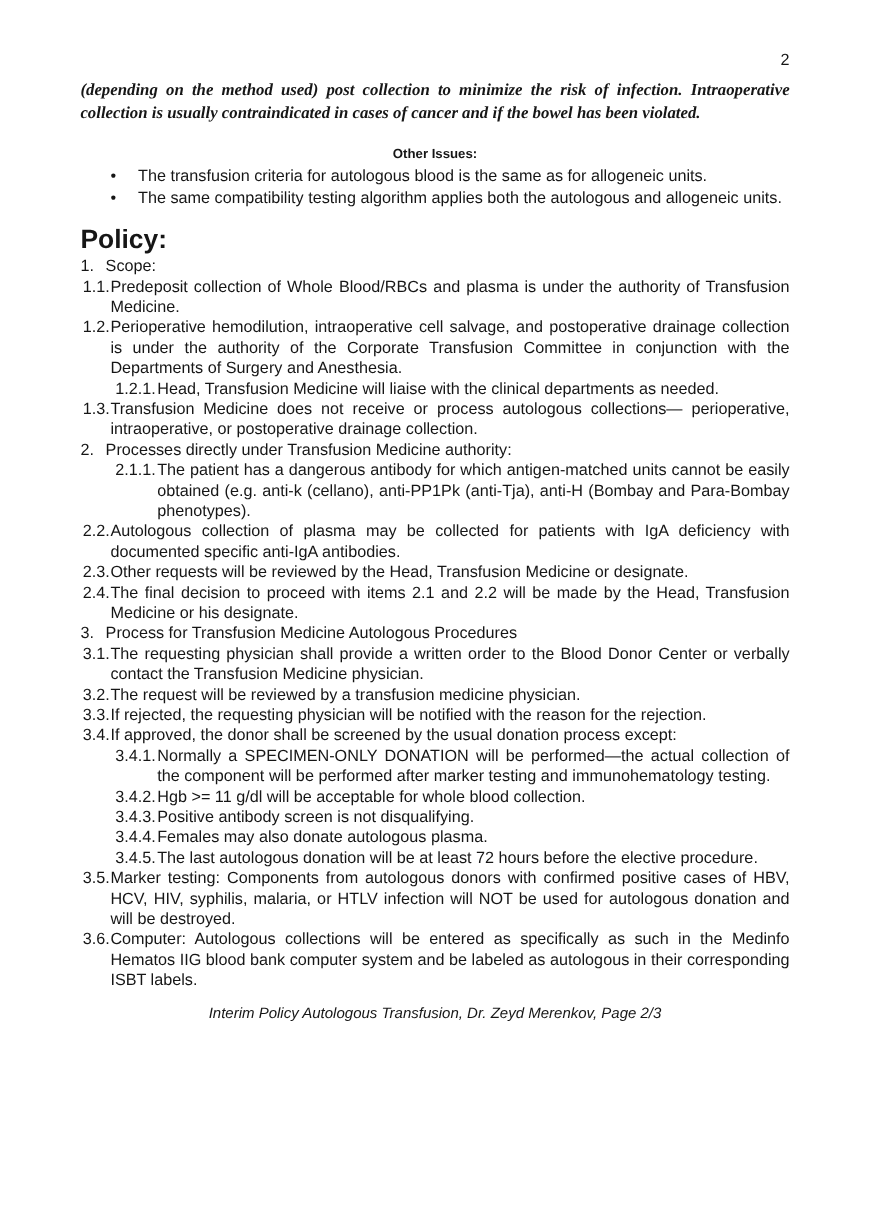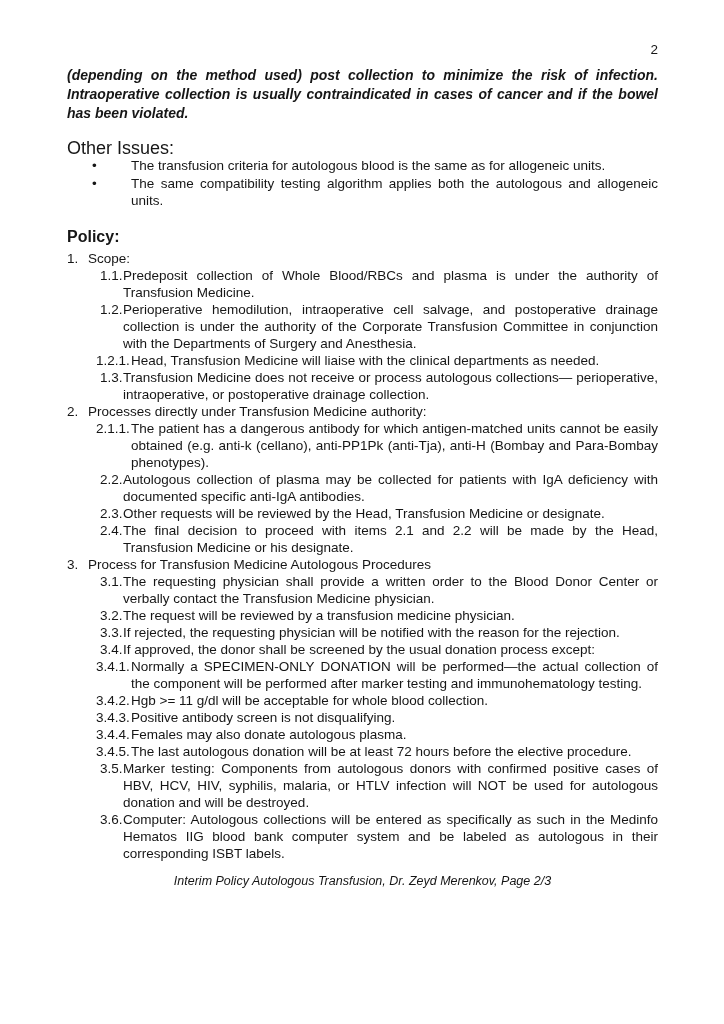--- a/index.html
+++ b/index.html
@@ -19,56 +19,58 @@
     font-size: 13.5px;
     line-height: 17px;
   }
   .intro {
     margin: 8px 0 0 0;
     font-size: 14px;
     line-height: 19px;
     font-weight: 700;
     font-style: italic;
     text-align: justify;
+    font-family: Liberation Serif, serif;
   }
   .section-heading {
     margin: 17px 0 0 0;
-    font-size: 18px;
+    font-size: 11px;
     line-height: 17px;
-    font-weight: 400;
+    font-weight: 700;
+    text-align: center;
   }
   .bullets {
     list-style: none;
     margin: 0;
     padding: 0;
     font-size: 13.5px;
     line-height: 17.5px;
   }
   .bullet-row { display: flex; margin-left: 25px; }
   .bullet-glyph { flex: 0 0 23px; }
-  .bullet-text { flex: 1; text-align: justify; margin-left: 16px; }
+  .bullet-text { flex: 1; text-align: justify; }
   .policy-heading {
     margin: 15px 0 2px 0;
-    font-size: 16px;
+    font-size: 22px;
     line-height: 23px;
     font-weight: 700;
   }
   .outline {
     list-style: none;
     margin: 0;
     padding: 0;
     font-size: 13.5px;
     line-height: 17px;
   }
   .outline-item { display: flex; }
   .outline-item .num { flex: 0 0 auto; white-space: pre; }
   .outline-item .txt { flex: 1; text-align: justify; }
   .lvl1 { margin-left: 0; }
   .lvl1 .num { width: 21px; }
-  .lvl2 { margin-left: 33px; }
+  .lvl2 { margin-left: 2px; }
   .lvl2 .num { width: 23px; }
   .lvl3 { margin-left: 29px; }
   .lvl3 .num { width: 35px; }
   .footer {
     margin-top: 11px;
     text-align: center;
     font-size: 12.5px;
     line-height: 16px;
     font-style: italic;
   }

